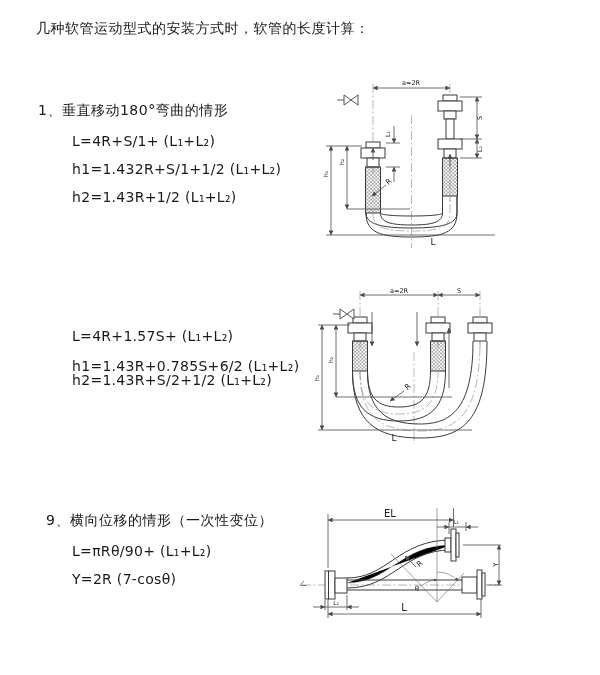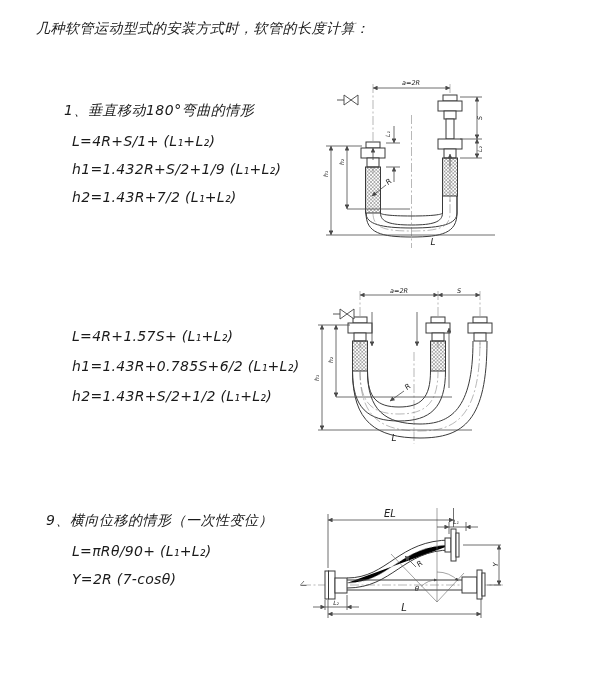--- a/index.html
+++ b/index.html
@@ -1,38 +1,38 @@
 <!DOCTYPE html>
 <html><head>
 <meta charset="utf-8">
 <style>
   html,body{margin:0;padding:0;background:#fff;}
   #page{position:relative;width:600px;height:675px;background:#ffffff;overflow:hidden;
-        font-family:"DejaVu Sans","Liberation Sans",sans-serif;color:#1a1a1a;font-style:italic;}
+        font-family:"DejaVu Sans","Liberation Sans",sans-serif;color:#1a1a1a;}
   .title{position:absolute;left:36px;top:20px;font-size:14px;letter-spacing:.5px;white-space:nowrap;}
   .sec-heading{position:absolute;font-size:14px;letter-spacing:.5px;white-space:nowrap;}
   .formula{position:absolute;left:72px;font-size:14px;letter-spacing:.3px;white-space:nowrap;}
   svg{position:absolute;}
   svg text{font-family:"DejaVu Sans",sans-serif;fill:#222;stroke:none;}
 </style>
 </head>
 <body>
 
 <div id="page">
 
   <div class="title">几种软管运动型式的安装方式时，软管的长度计算：</div>
 
-  <div class="sec-heading" style="left:64px;top:102px">1、垂直移动180°弯曲的情形</div>
+  <div class="sec-heading" style="left:38px;top:102px">1、垂直移动180°弯曲的情形</div>
   <div class="formula" style="top:133px">L=4R+S/1+ (L₁+L₂)</div>
-  <div class="formula" style="top:161px">h1=1.432R+S/2+1/9 (L₁+L₂)</div>
-  <div class="formula" style="top:189px">h2=1.43R+7/2 (L₁+L₂)</div>
+  <div class="formula" style="top:161px">h1=1.432R+S/1+1/2 (L₁+L₂)</div>
+  <div class="formula" style="top:189px">h2=1.43R+1/2 (L₁+L₂)</div>
 
   <div class="formula" style="top:328px">L=4R+1.57S+ (L₁+L₂)</div>
   <div class="formula" style="top:358px">h1=1.43R+0.785S+6/2 (L₁+L₂)</div>
-  <div class="formula" style="top:388px">h2=1.43R+S/2+1/2 (L₁+L₂)</div>
+  <div class="formula" style="top:372px">h2=1.43R+S/2+1/2 (L₁+L₂)</div>
 
   <div class="sec-heading" style="left:46px;top:512px">9、横向位移的情形（一次性变位）</div>
   <div class="formula" style="top:543px">L=πRθ/90+ (L₁+L₂)</div>
   <div class="formula" style="top:571px">Y=2R (7-cosθ)</div>
 
   <svg style="left:310px;top:70px" width="280" height="190" viewBox="310 70 280 190">
     <defs>
       <marker id="ar1" viewBox="0 0 10 10" refX="9.5" refY="5" markerWidth="6" markerHeight="6" orient="auto-start-reverse">
         <path d="M0 0 L10 5 L0 10 Z" fill="#4a4a4a"></path>
       </marker>

